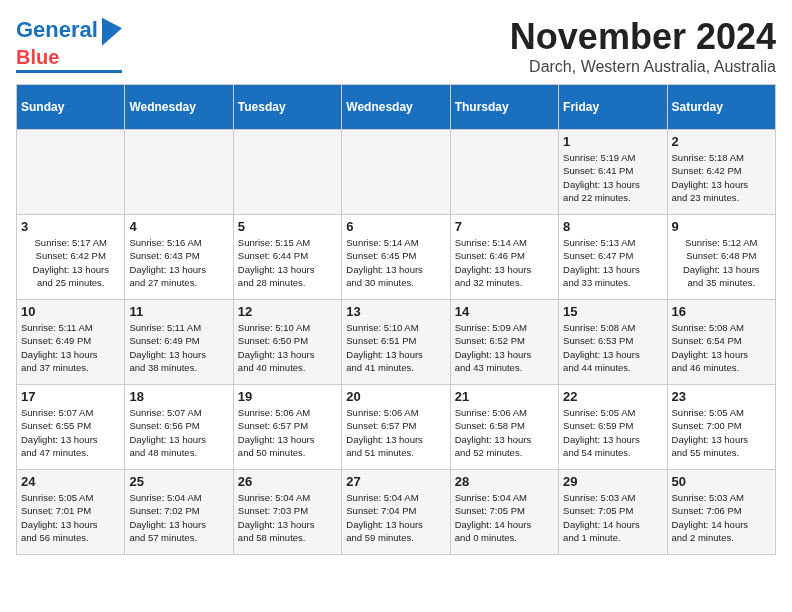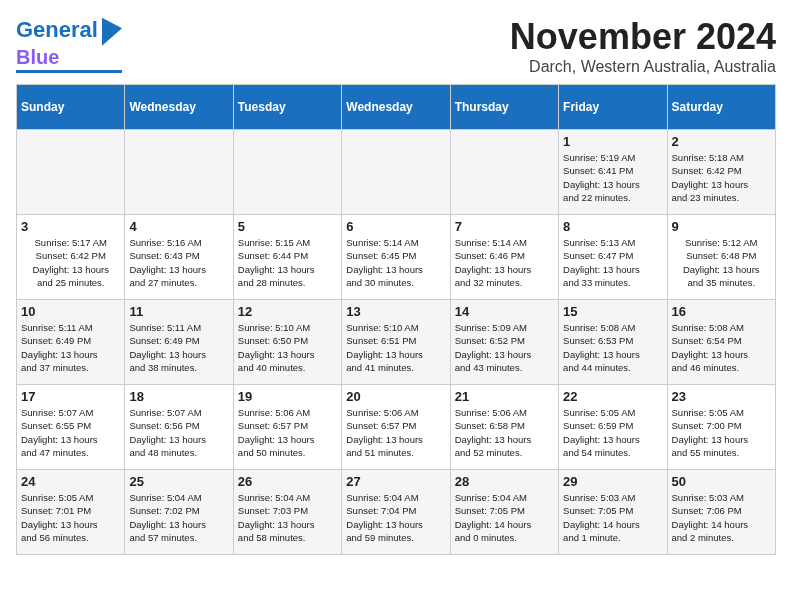--- a/index.html
+++ b/index.html
@@ -108,21 +108,21 @@
 
 <div class="header">
   <div class="logo">
     <div class="logo-row">
       <span class="logo-text">
         <span>General</span>
       </span>
       <span class="logo-arrow"></span>
     </div>
     <div class="logo-row" style="margin-top:2px;">
-      <span class="logo-text" style="color:#8b5cf6; font-size:20px;">Blue</span>
+      <span class="logo-text" style="color:#ef4444; font-size:20px;">Blue</span>
     </div>
     <span class="logo-blue-line"></span>
   </div>
   <div class="title-block">
     <h1>November 2024</h1>
     <h2>Darch, Western Australia, Australia</h2>
   </div>
 </div>
 
 <table>

